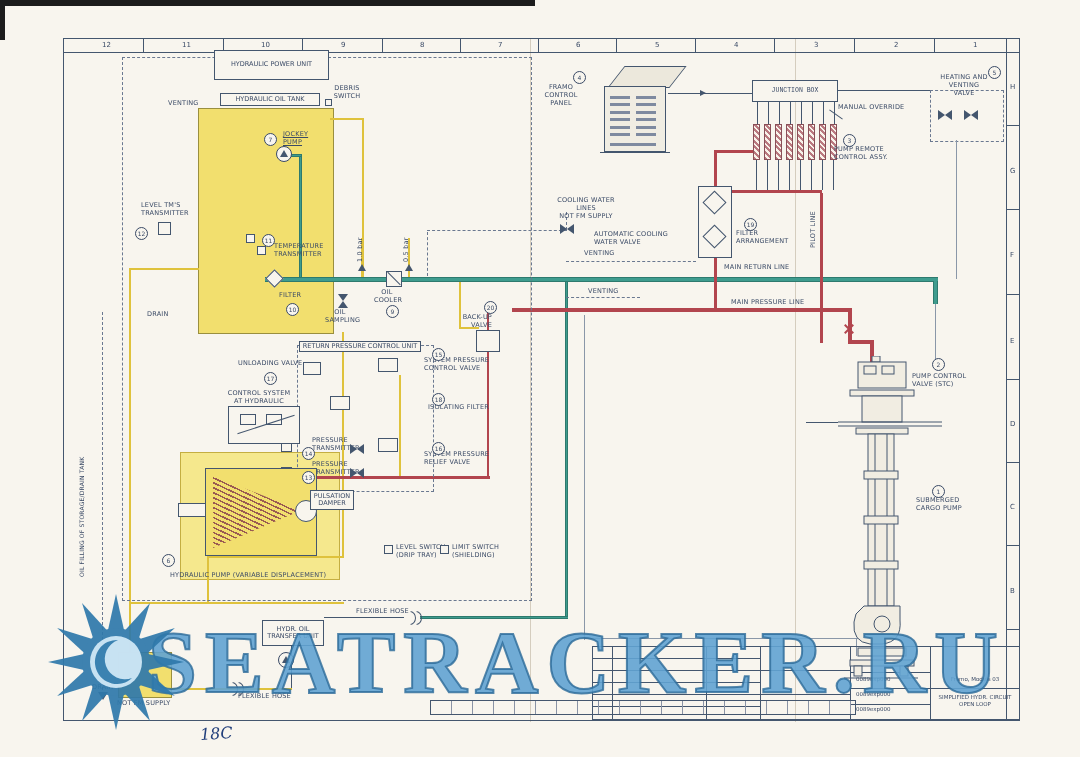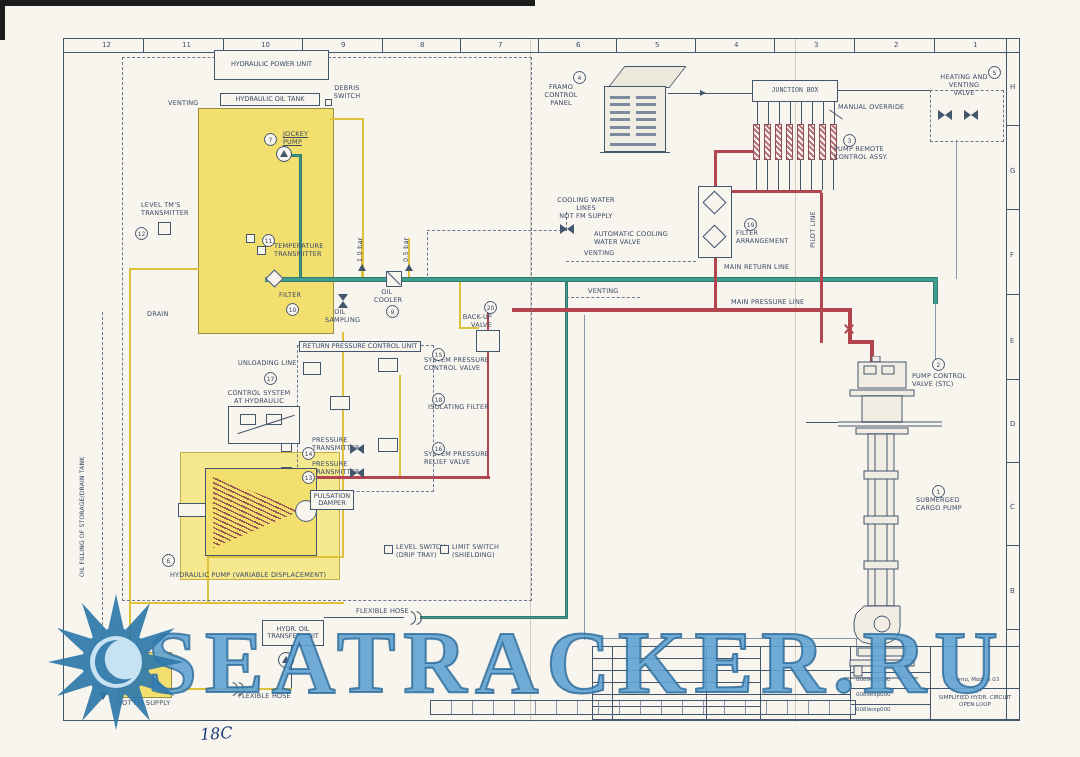--- a/index.html
+++ b/index.html
@@ -207,21 +207,21 @@
   <div class="lbl" style="left:584px;top:250px;">VENTING</div>
   <div class="lbl" style="left:588px;top:288px;">VENTING</div>
 
   <div class="circ" style="left:484px;top:301px;">20</div>
   <div class="lbl c" style="left:460px;top:314px;width:32px;text-align:right;">BACK-UP
 VALVE</div>
   <div class="bx wb" style="left:476px;top:330px;width:24px;height:22px;"></div>
 
   <div style="position:absolute;left:297px;top:345px;width:135px;height:145px;border:1px dashed #6a7890;"></div>
   <div class="boxlbl" style="left:299px;top:341px;width:122px;height:11px;">RETURN PRESSURE CONTROL UNIT</div>
-  <div class="lbl" style="left:238px;top:360px;">UNLOADING LINE</div>
+  <div class="lbl" style="left:238px;top:360px;">UNLOADING VALVE</div>
   <div class="circ" style="left:264px;top:372px;">17</div>
   <div class="bx wb" style="left:303px;top:362px;width:18px;height:13px;"></div>
   <div class="bx wb" style="left:378px;top:358px;width:20px;height:14px;"></div>
   <div class="circ" style="left:432px;top:348px;">15</div>
   <div class="lbl" style="left:424px;top:357px;">SYSTEM PRESSURE
 CONTROL VALVE</div>
   <div class="bx wb" style="left:330px;top:396px;width:20px;height:14px;"></div>
   <div class="circ" style="left:432px;top:393px;">18</div>
   <div class="lbl" style="left:428px;top:404px;">ISOLATING FILTER</div>
   <div class="bx wb" style="left:378px;top:438px;width:20px;height:14px;"></div>

